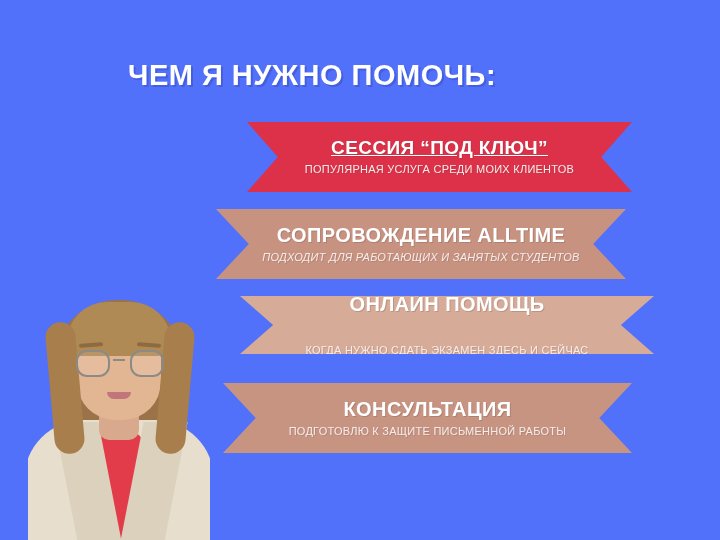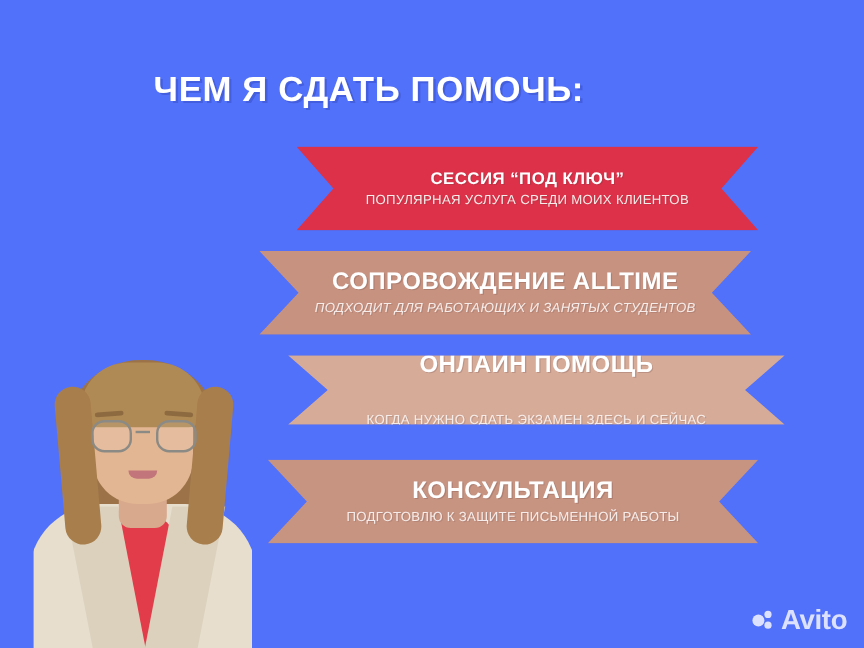--- a/index.html
+++ b/index.html
@@ -63,21 +63,21 @@
     line-height: 1.1;
     text-align: center;
     white-space: nowrap;
     margin-top: 5px;
     text-shadow: 1px 1px 0 rgba(90, 60, 60, 0.16);
   }
 
   
   #banner-0 { left: 247px; top: 122px; width: 385px; height: 70px;
               background: #DC3149; }
-  #banner-0 .headline { font-size: 14px; }
+  #banner-0 .headline { font-size: 19px; text-decoration: underline; }
   #banner-0 .sub      { font-size: 11px; }
 
   
   #banner-1 { left: 216px; top: 209px; width: 410px; height: 70px;
               background: #C79280; }
   #banner-1 .headline { font-size: 20px; }
   #banner-1 .sub      { font-size: 11px; font-style: italic; }
 
   
   #banner-2 { left: 240px; top: 296px; width: 414px; height: 58px;
@@ -250,21 +250,21 @@
     color: #ffffff;
     letter-spacing: -0.3px;
     line-height: 1;
   }
 </style>
 </head>
 <body>
 
 <div id="poster">
 
-  <div id="title">ЧЕМ Я СДАТЬ ПОМОЧЬ:</div>
+  <div id="title">ЧЕМ Я НУЖНО ПОМОЧЬ:</div>
 
   <div class="banner" id="banner-0">
     <div class="headline">СЕССИЯ “ПОД КЛЮЧ”</div>
     <div class="sub">ПОПУЛЯРНАЯ УСЛУГА СРЕДИ МОИХ КЛИЕНТОВ</div>
   </div>
 
   <div class="banner" id="banner-1">
     <div class="headline">СОПРОВОЖДЕНИЕ ALLTIME</div>
     <div class="sub">ПОДХОДИТ ДЛЯ РАБОТАЮЩИХ И ЗАНЯТЫХ СТУДЕНТОВ</div>
   </div>
@@ -291,22 +291,14 @@
     <div class="hair-strand-l"></div>
     <div class="hair-strand-r"></div>
     <div class="brow-l"></div>
     <div class="brow-r"></div>
     <div class="glass glass-l"></div>
     <div class="glass glass-r"></div>
     <div class="bridge"></div>
     <div class="mouth"></div>
   </div>
 
-  <div id="watermark">
-    <span class="dots">
-      <i></i>
-        <i></i>
-        <i></i>
-    </span>
-    <span class="wordmark">Avito</span>
-  </div>
 
 </div>
 
 </body></html>

